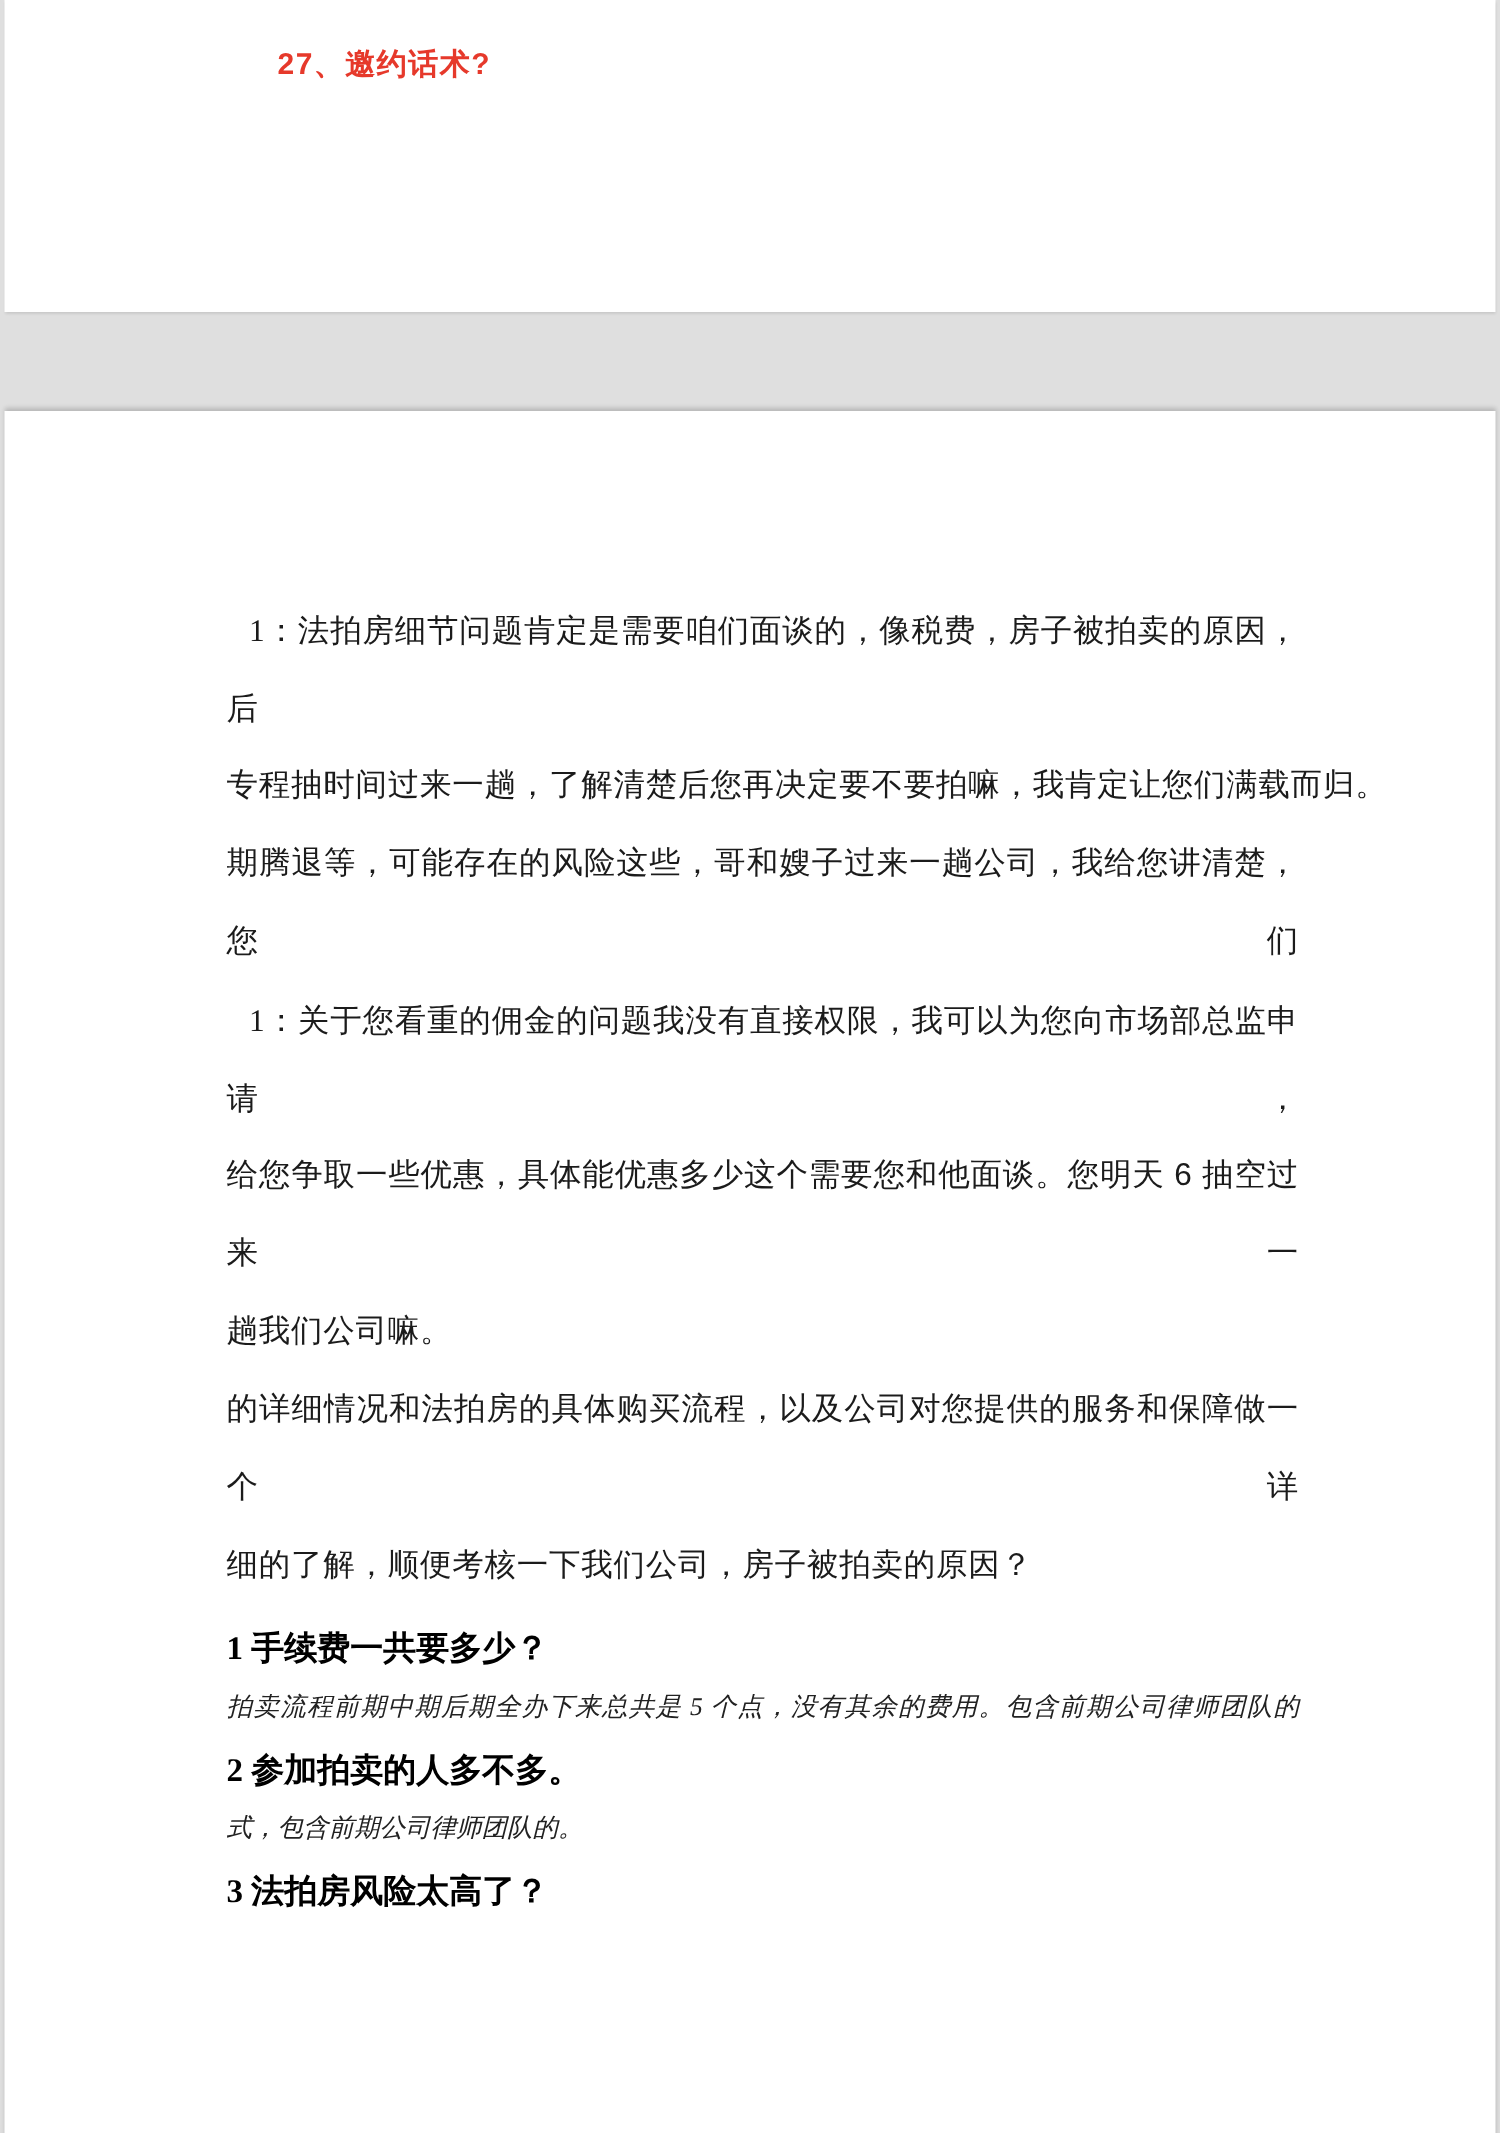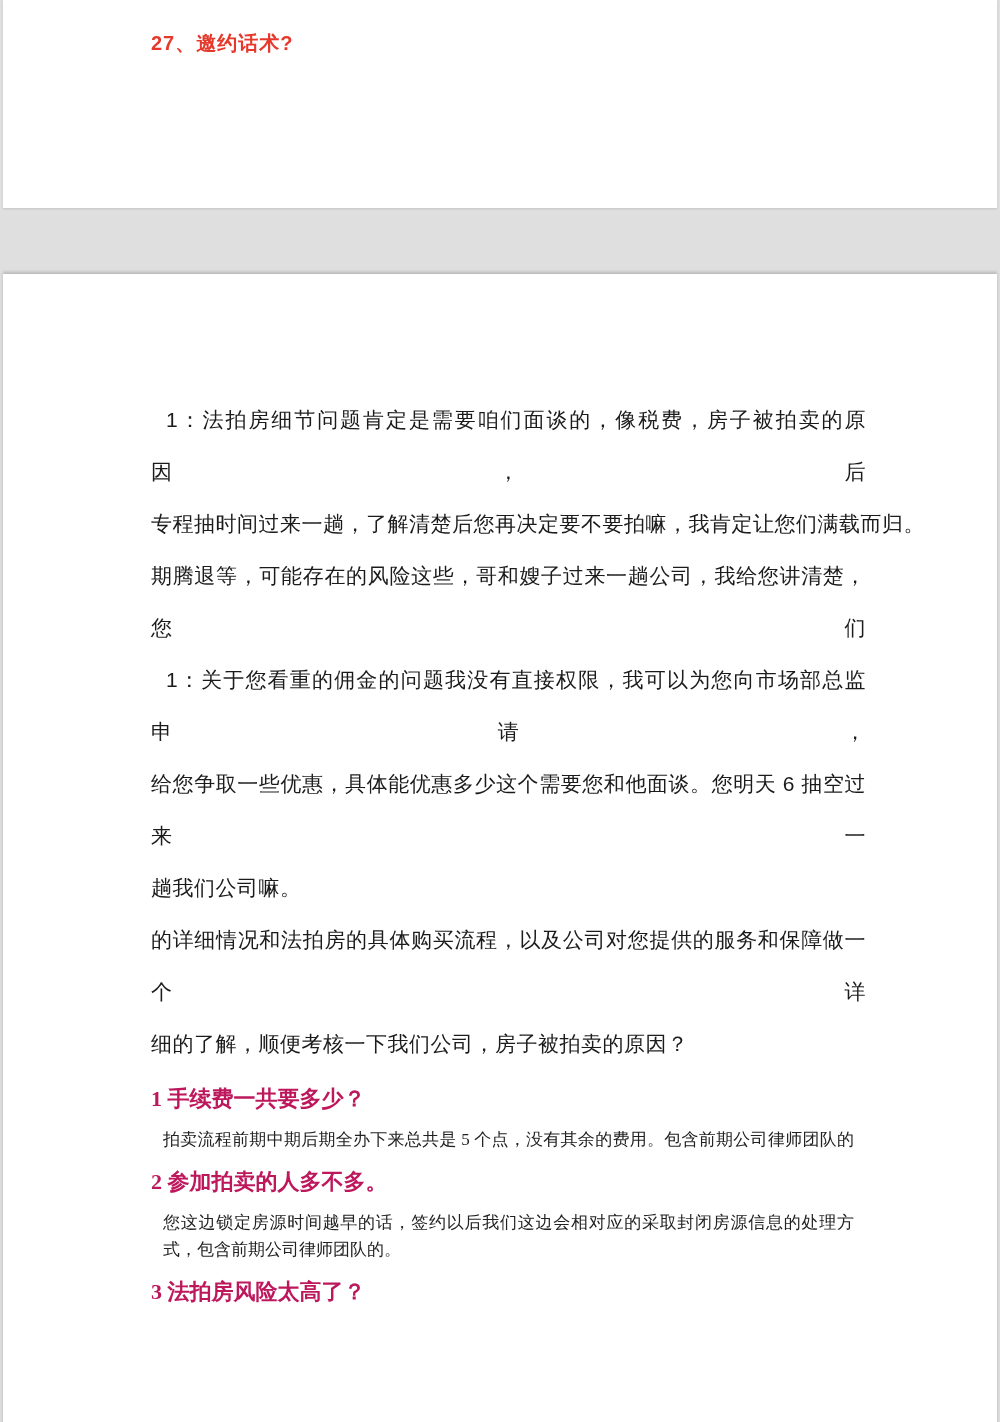--- a/index.html
+++ b/index.html
@@ -19,20 +19,21 @@
     position: absolute;
     left: 3px;
     right: 3px;
     background: #fff;
     box-shadow: 0 0 2px rgba(0,0,0,0.18);
   }
   .page-1 {
     top: 0;
     height: 208px;
     box-shadow: 0 1px 2px rgba(0,0,0,0.12);
+    padding-left: 34px;
   }
   .page-2 {
     top: 274px;
     height: 1200px;
     box-shadow: 0 -2px 3px rgba(0,0,0,0.18);
   }
   .red-heading {
     margin: 0;
     padding: 30px 0 0 148px;
     font-size: 20px;
@@ -55,32 +56,34 @@
     white-space: nowrap;
   }
   .script .line.j {
     white-space: normal;
     text-align: justify;
     text-align-last: justify;
     text-justify: inter-character;
   }
   .script .line.indent {
     text-indent: 15px;
+    font-family: Liberation Serif, serif;
   }
   
   .qa-section h3 {
     margin: 14px 0 10px 0;
     font-size: 22px;
     line-height: 30px;
     font-weight: bold;
-    color: #be185d;
+    color: #000000;
     font-family: "Liberation Serif", serif;
   }
   .qa-section .qa-para {
-    margin: 12px;
+    margin: 0;
+    font-style: italic;
   }
   .qa-section .line {
     font-size: 17px;
     line-height: 27px;
     color: #222;
     font-family: "Liberation Serif", serif;
     white-space: nowrap;
   }
   .qa-section .line.j {
     white-space: normal;
@@ -117,21 +120,20 @@
     <div id="qa-sections">
         <div class="qa-section">
           <h3>1 手续费一共要多少？</h3>
           <div class="qa-para">
             <div class="line j">拍卖流程前期中期后期全办下来总共是 5 个点，没有其余的费用。包含前期公司律师团队的</div>
           </div>
         </div>
         <div class="qa-section">
           <h3>2 参加拍卖的人多不多。</h3>
           <div class="qa-para">
-            <div class="line j">您这边锁定房源时间越早的话，签约以后我们这边会相对应的采取封闭房源信息的处理方</div>
             <div class="line">式，包含前期公司律师团队的。</div>
           </div>
         </div>
         <div class="qa-section">
           <h3>3 法拍房风险太高了？</h3>
         </div>
       </div>
   </div>
 </div>
 

